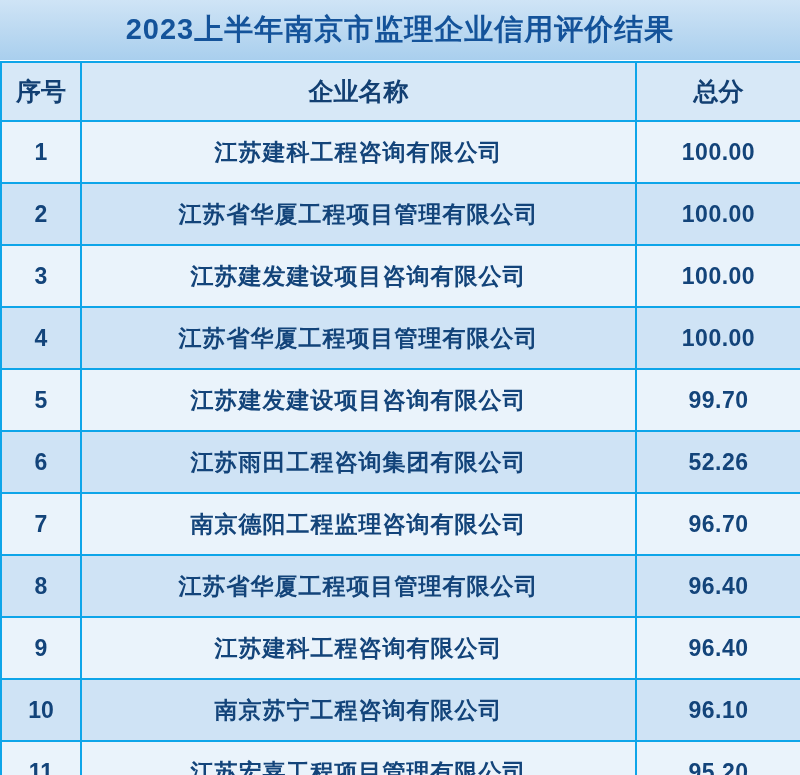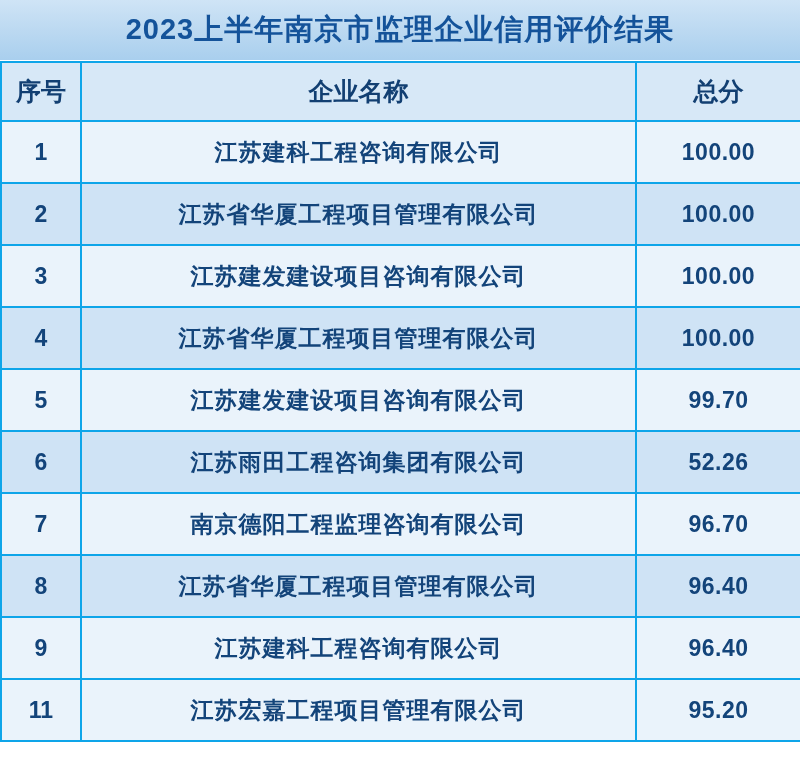--- a/index.html
+++ b/index.html
@@ -143,20 +143,25 @@
       <tr class="row-even">
         <td class="cell-index">8</td>
         <td class="cell-name">江苏省华厦工程项目管理有限公司</td>
         <td class="cell-score">96.40</td>
       </tr>
       <tr class="row-odd">
         <td class="cell-index">9</td>
         <td class="cell-name">江苏建科工程咨询有限公司</td>
         <td class="cell-score">96.40</td>
       </tr>
+      <tr class="row-even">
+        <td class="cell-index">10</td>
+        <td class="cell-name">南京苏宁工程咨询有限公司</td>
+        <td class="cell-score">96.10</td>
+      </tr>
       <tr class="row-odd">
         <td class="cell-index">11</td>
         <td class="cell-name">江苏宏嘉工程项目管理有限公司</td>
         <td class="cell-score">95.20</td>
       </tr>
     </tbody>
   </table>
 
 </div>
 

